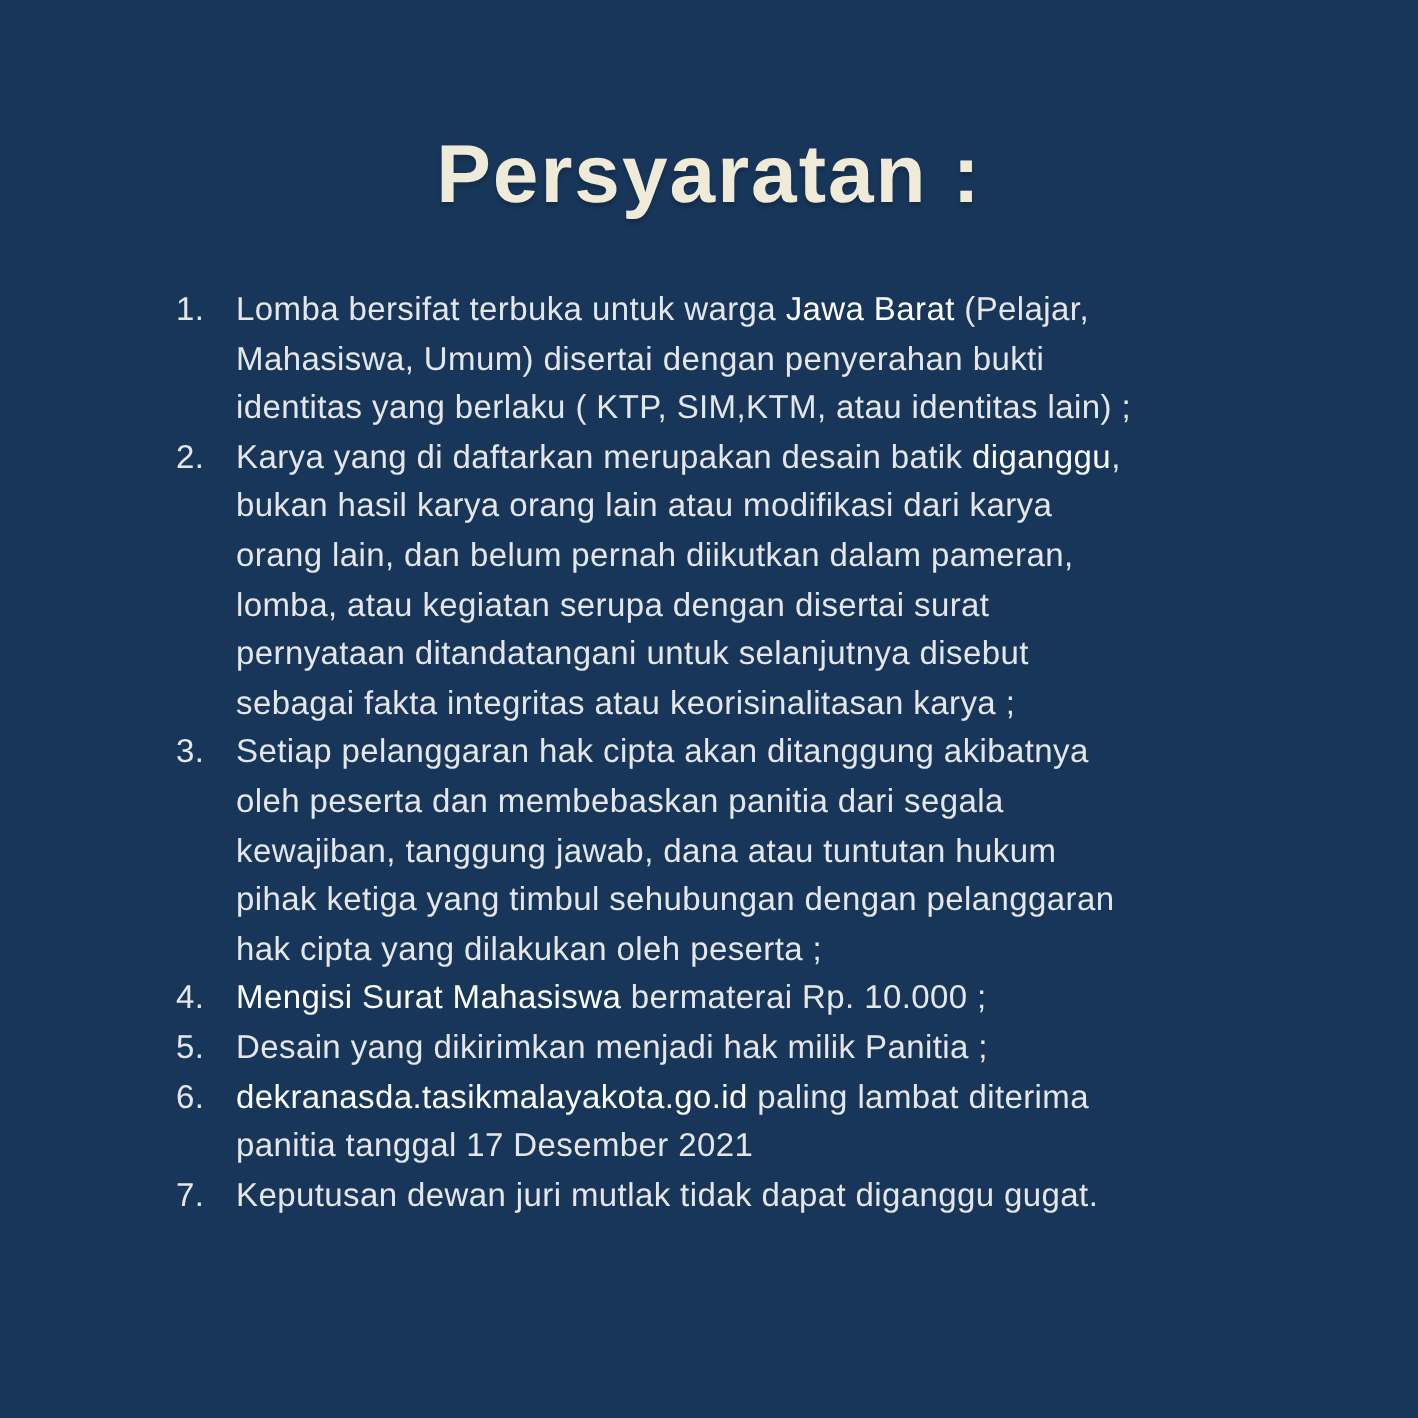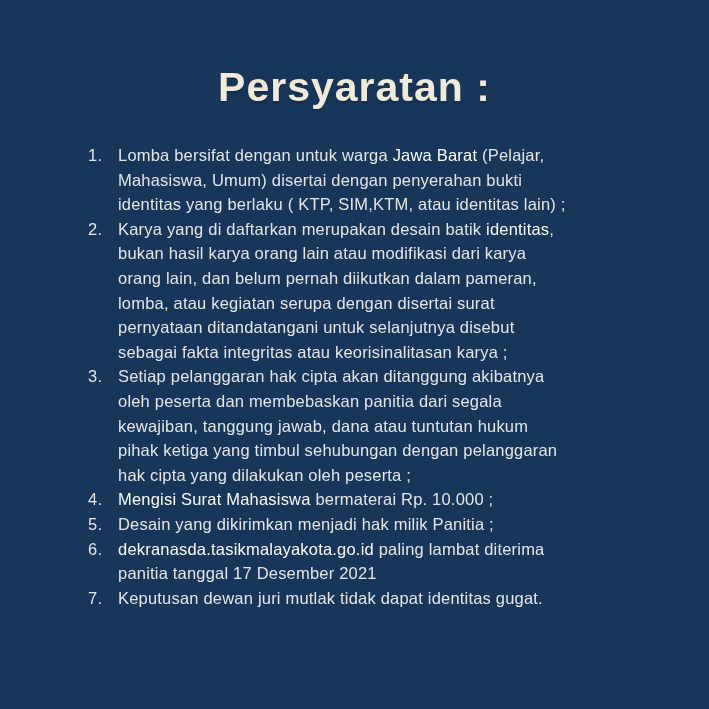--- a/index.html
+++ b/index.html
@@ -53,27 +53,27 @@
   }
 </style>
 </head>
 <body>
 
 <div class="poster">
   <h1 class="title">Persyaratan :</h1>
   <ol class="req-list">
       <li class="req-item">
         <span class="num">1.</span>
-        <span class="item-text"><span>Lomba bersifat dengan untuk warga </span><span class="bold">Jawa Barat</span><span> (Pelajar,
+        <span class="item-text"><span>Lomba bersifat terbuka untuk warga </span><span class="bold">Jawa Barat</span><span> (Pelajar,
 Mahasiswa, Umum) disertai dengan penyerahan bukti
 identitas yang berlaku ( KTP, SIM,KTM, atau identitas lain) ;</span></span>
       </li>
       <li class="req-item">
         <span class="num">2.</span>
-        <span class="item-text"><span>Karya yang di daftarkan merupakan desain batik </span><span class="bold">identitas</span><span>,
+        <span class="item-text"><span>Karya yang di daftarkan merupakan desain batik </span><span class="bold">diganggu</span><span>,
 bukan hasil karya orang lain atau modifikasi dari karya
 orang lain, dan belum pernah diikutkan dalam pameran,
 lomba, atau kegiatan serupa dengan disertai surat
 pernyataan ditandatangani untuk selanjutnya disebut
 sebagai fakta integritas atau keorisinalitasan karya ;</span></span>
       </li>
       <li class="req-item">
         <span class="num">3.</span>
         <span class="item-text"><span>Setiap pelanggaran hak cipta akan ditanggung akibatnya
 oleh peserta dan membebaskan panitia dari segala
@@ -89,16 +89,16 @@
         <span class="num">5.</span>
         <span class="item-text"><span>Desain yang dikirimkan menjadi hak milik Panitia ;</span></span>
       </li>
       <li class="req-item">
         <span class="num">6.</span>
         <span class="item-text"><span class="bold">dekranasda.tasikmalayakota.go.id</span><span> paling lambat diterima
 panitia tanggal 17 Desember 2021</span></span>
       </li>
       <li class="req-item">
         <span class="num">7.</span>
-        <span class="item-text"><span>Keputusan dewan juri mutlak tidak dapat identitas gugat.</span></span>
+        <span class="item-text"><span>Keputusan dewan juri mutlak tidak dapat diganggu gugat.</span></span>
       </li>
     </ol>
 </div>
 
 </body></html>

